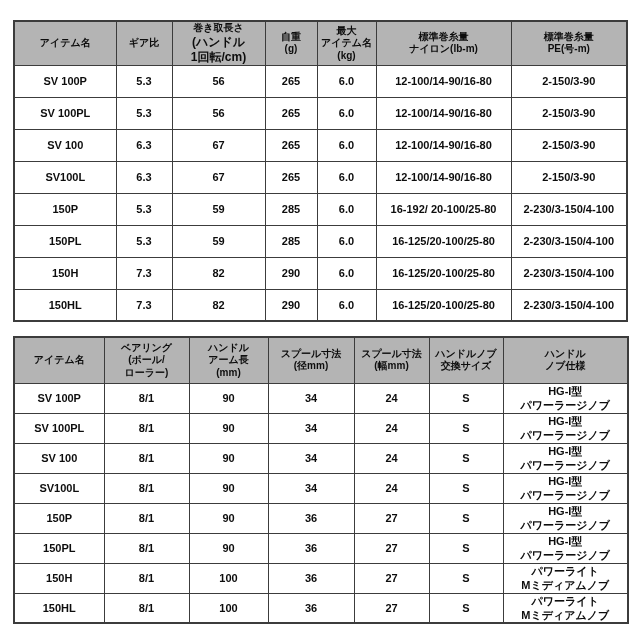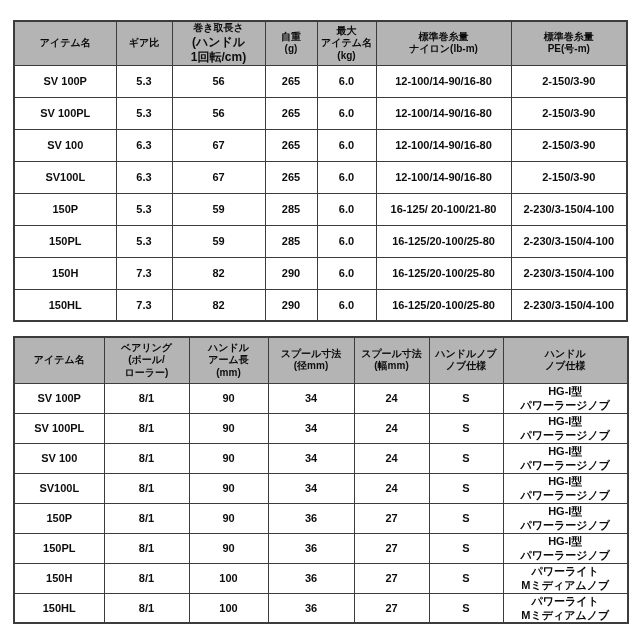--- a/index.html
+++ b/index.html
@@ -134,21 +134,21 @@
           <td>6.0</td>
           <td>12-100/14-90/16-80</td>
           <td>2-150/3-90</td>
         </tr>
         <tr>
           <td>150P</td>
           <td>5.3</td>
           <td>59</td>
           <td>285</td>
           <td>6.0</td>
-          <td>16-125/ 20-100/21-80</td>
+          <td>16-192/ 20-100/25-80</td>
           <td>2-230/3-150/4-100</td>
         </tr>
         <tr>
           <td>150PL</td>
           <td>5.3</td>
           <td>59</td>
           <td>285</td>
           <td>6.0</td>
           <td>16-125/20-100/25-80</td>
           <td>2-230/3-150/4-100</td>
@@ -190,21 +190,21 @@
 (ボール/
 ローラー)</div></th>
           <th><div class="hdr-main">ハンドル
 アーム長
 (mm)</div></th>
           <th><div class="hdr-main">スプール寸法
 (径mm)</div></th>
           <th><div class="hdr-main">スプール寸法
 (幅mm)</div></th>
           <th><div class="hdr-main">ハンドルノブ
-ノブ仕様</div></th>
+交換サイズ</div></th>
           <th><div class="hdr-main">ハンドル
 ノブ仕様</div></th>
         </tr>
       </thead>
       <tbody>
         <tr>
           <td>SV 100P</td>
           <td>8/1</td>
           <td>90</td>
           <td>34</td>

